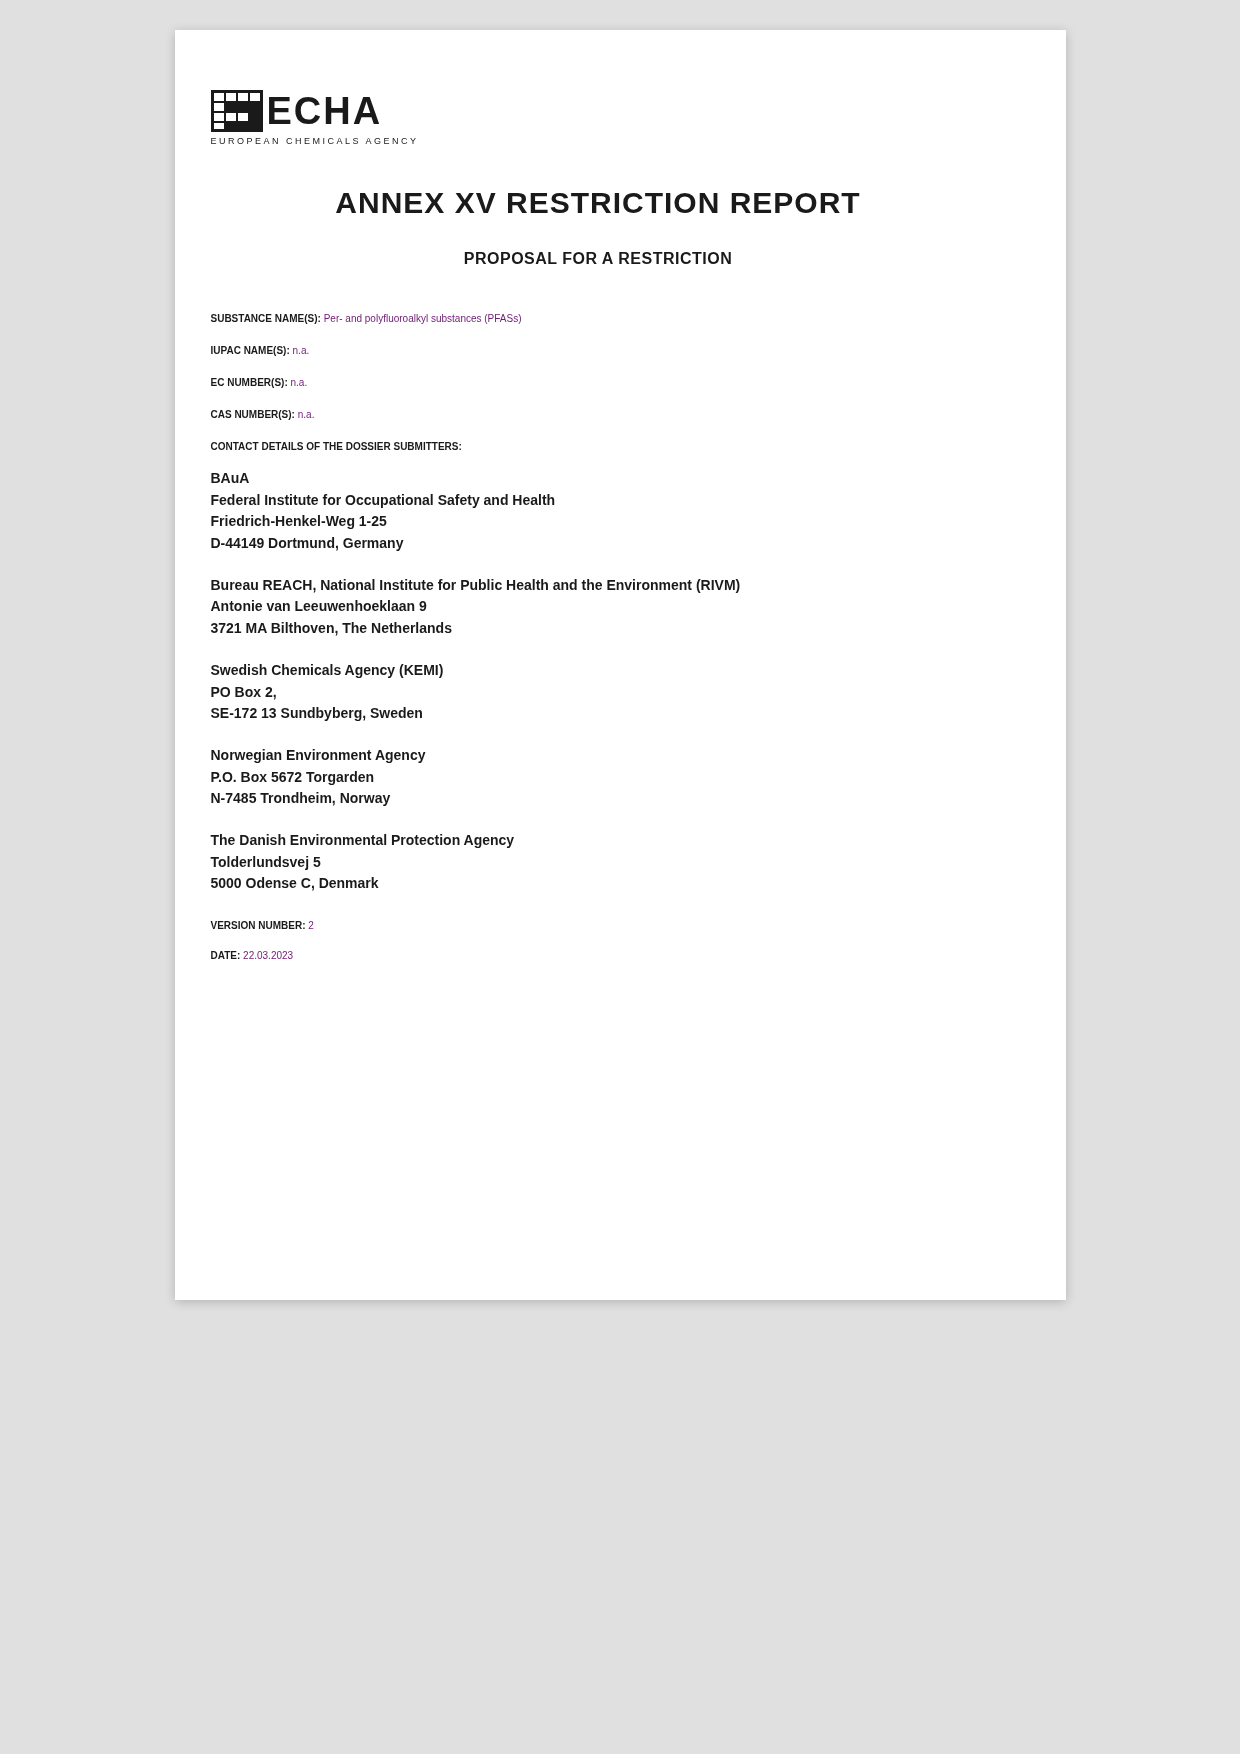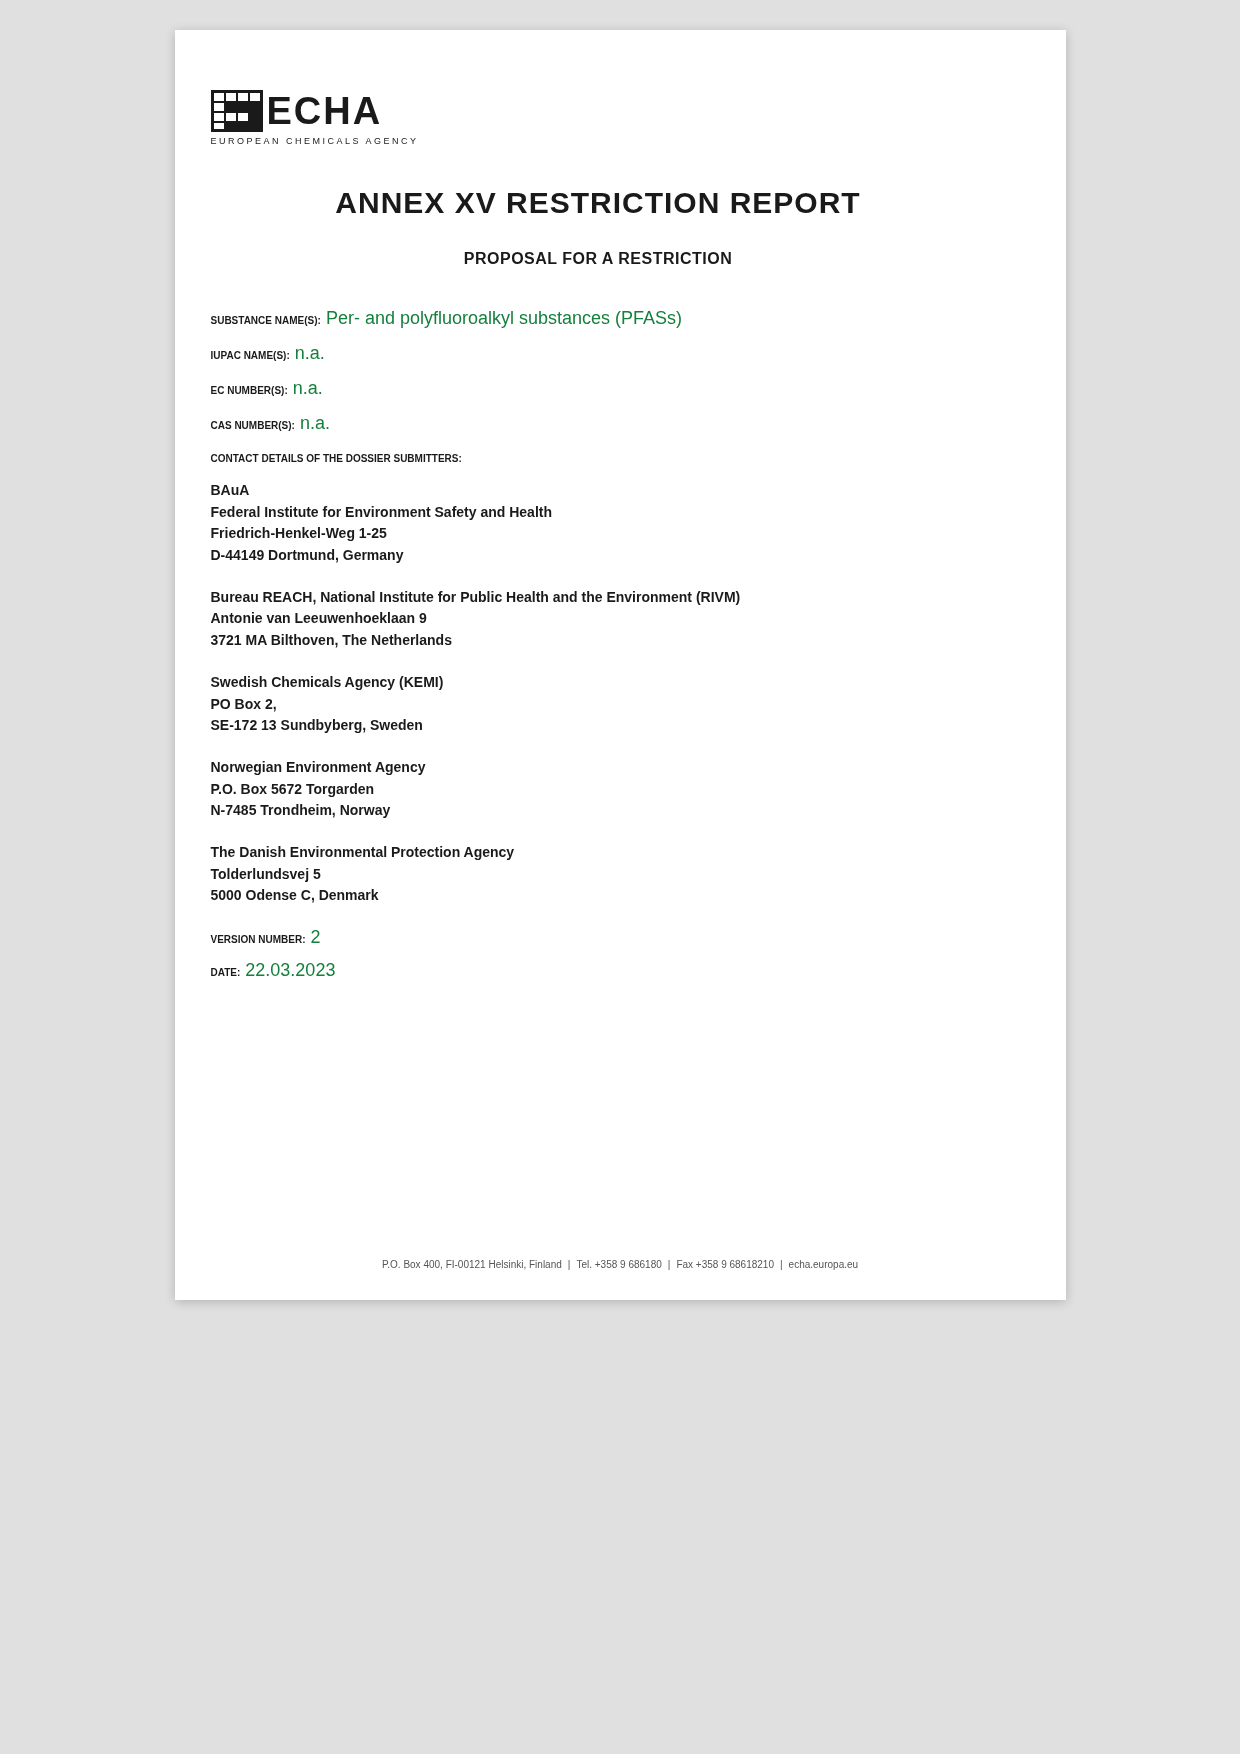--- a/index.html
+++ b/index.html
@@ -101,23 +101,23 @@
     }
 
     .field-label {
       font-size: 10px;
       font-weight: 900;
       color: #1a1a1a;
       font-family: Arial, sans-serif;
     }
 
     .field-value {
-      font-size: 18px;
+      font-size: 10px;
       font-weight: normal;
-      color: #15803d;
+      color: #701a75;
       font-family: Arial, sans-serif;
     }
 
     .contact-section {
       margin-bottom: 10px;
     }
 
     .contact-block {
       margin-bottom: 20px;
     }
@@ -211,21 +211,21 @@
   </div>
 
   <div class="field-row">
     <span class="field-label">CONTACT DETAILS OF THE DOSSIER SUBMITTERS:</span>
   </div>
 
   <div class="contact-section">
 
     <div class="contact-block">
       <span class="contact-line">BAuA</span>
-      <span class="contact-line">Federal Institute for Environment Safety and Health</span>
+      <span class="contact-line">Federal Institute for Occupational Safety and Health</span>
       <span class="contact-line">Friedrich-Henkel-Weg 1-25</span>
       <span class="contact-line">D-44149 Dortmund, Germany</span>
     </div>
 
     <div class="contact-block">
       <span class="contact-line">Bureau REACH, National Institute for Public Health and the Environment (RIVM)</span>
       <span class="contact-line">Antonie van Leeuwenhoeklaan 9</span>
       <span class="contact-line">3721 MA Bilthoven, The Netherlands</span>
     </div>
 
@@ -250,17 +250,14 @@
   </div>
 
   <div class="version-row" style="margin-top: 20px; margin-bottom: 12px;">
     <span class="field-label">VERSION NUMBER:</span><span class="field-value">  2</span>
   </div>
 
   <div class="version-row">
     <span class="field-label">DATE:</span><span class="field-value"> 22.03.2023</span>
   </div>
 
-  <div class="footer">
-    <span>P.O. Box 400, FI-00121 Helsinki, Finland</span><span class="footer-sep">|</span><span>Tel. +358 9 686180</span><span class="footer-sep">|</span><span>Fax +358 9 68618210</span><span class="footer-sep">|</span><span>echa.europa.eu</span>
-  </div>
 
 </div>
 
 </body></html>

